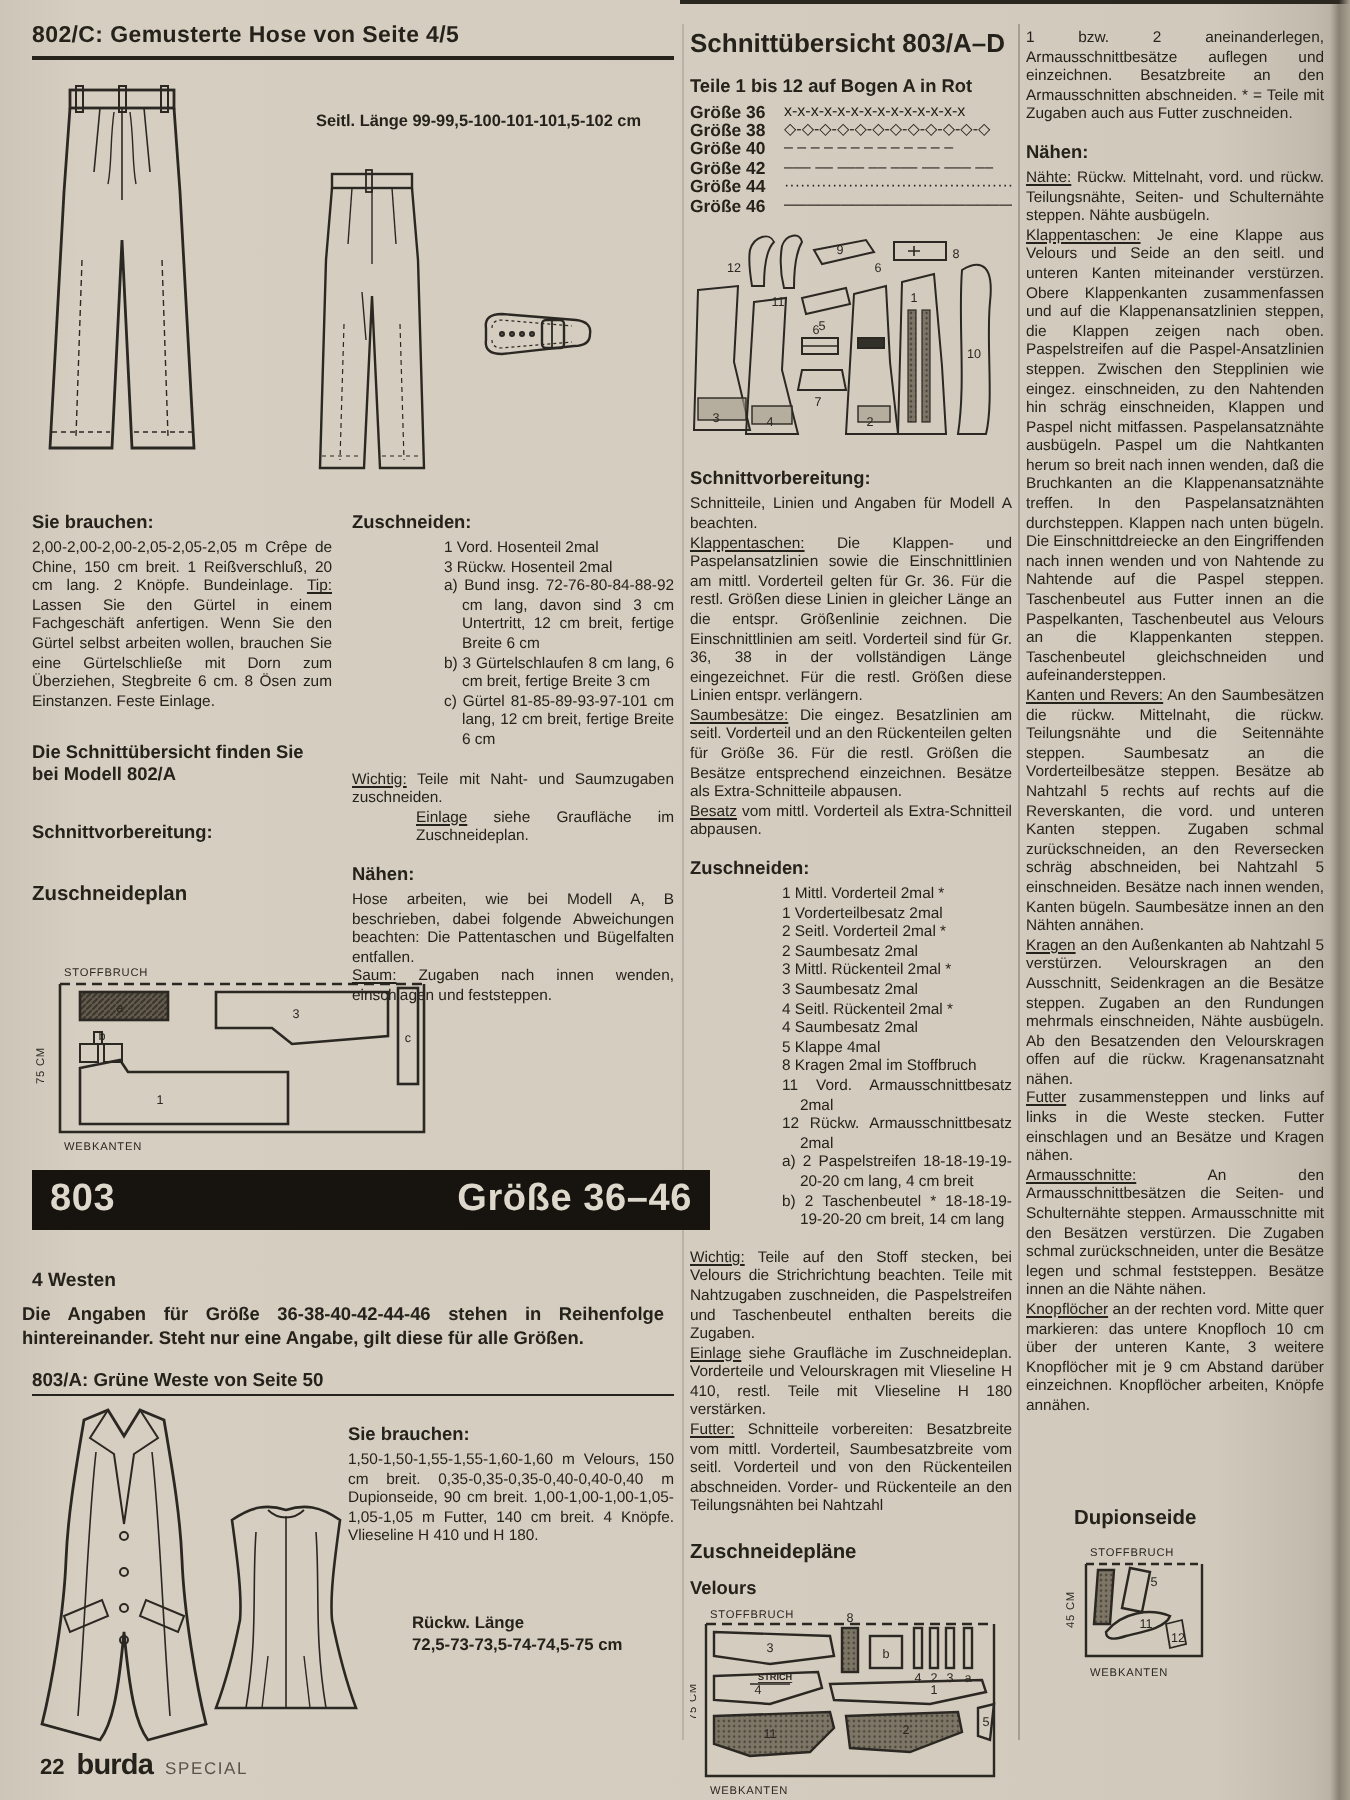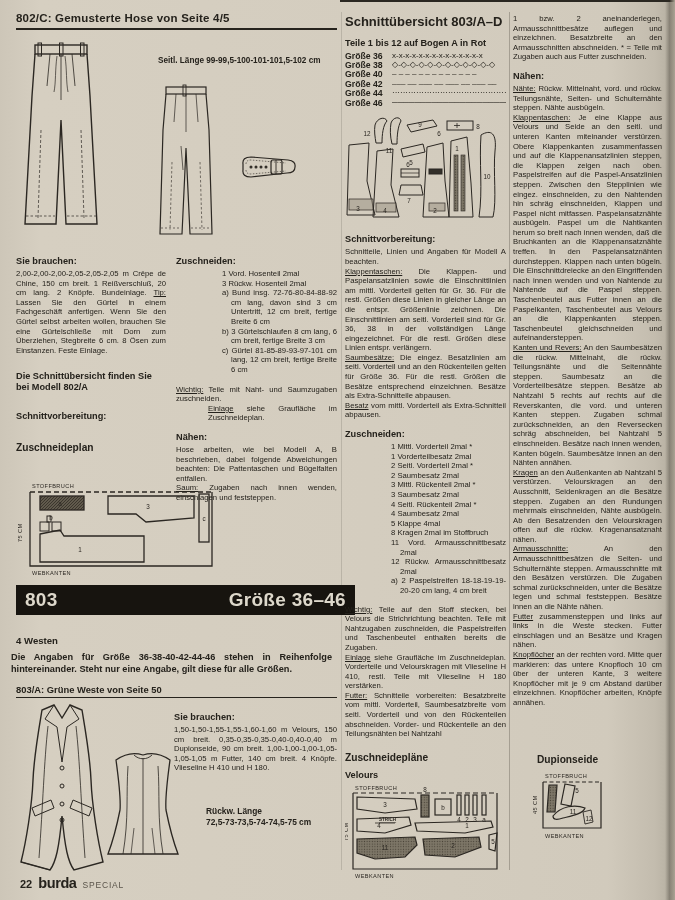--- a/index.html
+++ b/index.html
@@ -279,20 +279,21 @@
     <div class="body-text item">2 Saumbesatz 2mal</div>
     <div class="body-text item">3 Mittl. Rückenteil 2mal *</div>
     <div class="body-text item">3 Saumbesatz 2mal</div>
     <div class="body-text item">4 Seitl. Rückenteil 2mal *</div>
     <div class="body-text item">4 Saumbesatz 2mal</div>
     <div class="body-text item">5 Klappe 4mal</div>
     <div class="body-text item">8 Kragen 2mal im Stoffbruch</div>
     <div class="body-text item">11 Vord. Armausschnittbesatz 2mal</div>
     <div class="body-text item">12 Rückw. Armausschnittbesatz 2mal</div>
     <div class="body-text item">a) 2 Paspelstreifen 18-18-19-19-20-20 cm lang, 4 cm breit</div>
+    <div class="body-text item">b) 2 Taschenbeutel * 18-18-19-19-20-20 cm breit, 14 cm lang</div>
 
     <p class="body-text" style="margin:9px 0 0;"><span class="u">Wichtig:</span><span> Teile auf den Stoff stecken, bei Velours die Strichrichtung beachten. Teile mit Nahtzugaben zuschneiden, die Paspelstreifen und Taschenbeutel enthalten bereits die Zugaben.</span></p>
     <p class="body-text" style="margin:0;"><span class="u">Einlage</span><span> siehe Graufläche im Zuschneideplan. Vorderteile und Velourskragen mit Vlieseline H 410, restl. Teile mit Vlieseline H 180 verstärken.</span></p>
     <p class="body-text" style="margin:0;"><span class="u">Futter:</span><span> Schnitteile vorbereiten: Besatzbreite vom mittl. Vorderteil, Saumbesatzbreite vom seitl. Vorderteil und von den Rückenteilen abschneiden. Vorder- und Rückenteile an den Teilungsnähten bei Nahtzahl</span></p>
 
     <div class="bh2" style="margin-top:13px;">Zuschneidepläne</div>
     <div class="bh" style="margin-top:6px;">Velours</div>
 
     <svg width="158" height="98" viewBox="0 0 158 98" style="margin-top:2px;">
       <defs>
@@ -337,22 +338,22 @@
     </svg>
   </div>
 
   <div class="abs" style="left:513px;top:14px;width:149px;">
     <p class="body-text" style="margin:0;">1 bzw. 2 aneinanderlegen, Armausschnittbesätze auflegen und einzeichnen. Besatzbreite an den Armausschnitten abschneiden. * = Teile mit Zugaben auch aus Futter zuschneiden.</p>
     <div class="bh">Nähen:</div>
     <p class="body-text" style="margin:0;"><span class="u">Nähte:</span><span> Rückw. Mittelnaht, vord. und rückw. Teilungsnähte, Seiten- und Schulternähte steppen. Nähte ausbügeln.</span></p>
     <p class="body-text" style="margin:0;"><span class="u">Klappentaschen:</span><span> Je eine Klappe aus Velours und Seide an den seitl. und unteren Kanten miteinander verstürzen. Obere Klappenkanten zusammenfassen und auf die Klappenansatzlinien steppen, die Klappen zeigen nach oben. Paspelstreifen auf die Paspel-Ansatzlinien steppen. Zwischen den Stepplinien wie eingez. einschneiden, zu den Nahtenden hin schräg einschneiden, Klappen und Paspel nicht mitfassen. Paspelansatznähte ausbügeln. Paspel um die Nahtkanten herum so breit nach innen wenden, daß die Bruchkanten an die Klappenansatznähte treffen. In den Paspelansatznähten durchsteppen. Klappen nach unten bügeln. Die Einschnittdreiecke an den Eingriffenden nach innen wenden und von Nahtende zu Nahtende auf die Paspel steppen. Taschenbeutel aus Futter innen an die Paspelkanten, Taschenbeutel aus Velours an die Klappenkanten steppen. Taschenbeutel gleichschneiden und aufeinandersteppen.</span></p>
     <p class="body-text" style="margin:0;"><span class="u">Kanten und Revers:</span><span> An den Saumbesätzen die rückw. Mittelnaht, die rückw. Teilungsnähte und die Seitennähte steppen. Saumbesatz an die Vorderteilbesätze steppen. Besätze ab Nahtzahl 5 rechts auf rechts auf die Reverskanten, die vord. und unteren Kanten steppen. Zugaben schmal zurückschneiden, an den Reversecken schräg abschneiden, bei Nahtzahl 5 einschneiden. Besätze nach innen wenden, Kanten bügeln. Saumbesätze innen an den Nähten annähen.</span></p>
     <p class="body-text" style="margin:0;"><span class="u">Kragen</span><span> an den Außenkanten ab Nahtzahl 5 verstürzen. Velourskragen an den Ausschnitt, Seidenkragen an die Besätze steppen. Zugaben an den Rundungen mehrmals einschneiden, Nähte ausbügeln. Ab den Besatzenden den Velourskragen offen auf die rückw. Kragenansatznaht nähen.</span></p>
+    <p class="body-text" style="margin:0;"><span class="u">Futter</span><span> zusammensteppen und links auf links in die Weste stecken. Futter einschlagen und an Besätze und Kragen nähen.</span></p>
     <p class="body-text" style="margin:0;"><span class="u">Armausschnitte:</span><span> An den Armausschnittbesätzen die Seiten- und Schulternähte steppen. Armausschnitte mit den Besätzen verstürzen. Die Zugaben schmal zurückschneiden, unter die Besätze legen und schmal feststeppen. Besätze innen an die Nähte nähen.</span></p>
-    <p class="body-text" style="margin:0;"><span class="u">Futter</span><span> zusammensteppen und links auf links in die Weste stecken. Futter einschlagen und an Besätze und Kragen nähen.</span></p>
     <p class="body-text" style="margin:0;"><span class="u">Knopflöcher</span><span> an der rechten vord. Mitte quer markieren: das untere Knopfloch 10 cm über der unteren Kante, 3 weitere Knopflöcher mit je 9 cm Abstand darüber einzeichnen. Knopflöcher arbeiten, Knöpfe annähen.</span></p>
 
     <div class="bh2" style="margin:46px 0 2px 24px;">Dupionseide</div>
 
     <svg width="80" height="76" viewBox="0 0 80 76" style="margin-left:18px;margin-top:2px;">
       <defs>
         <pattern id="hatchD" width="2.6" height="2.6" patternUnits="userSpaceOnUse">
           <rect width="2.6" height="2.6" fill="#7d7667"></rect>
           <circle cx="1.3" cy="1.3" r="0.6" fill="#4a4438"></circle>
         </pattern>

